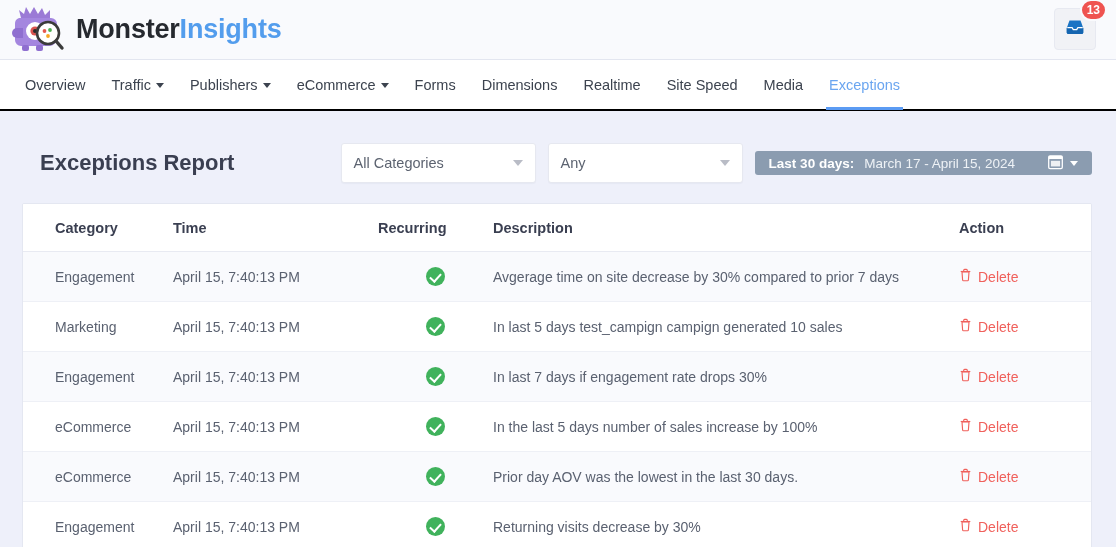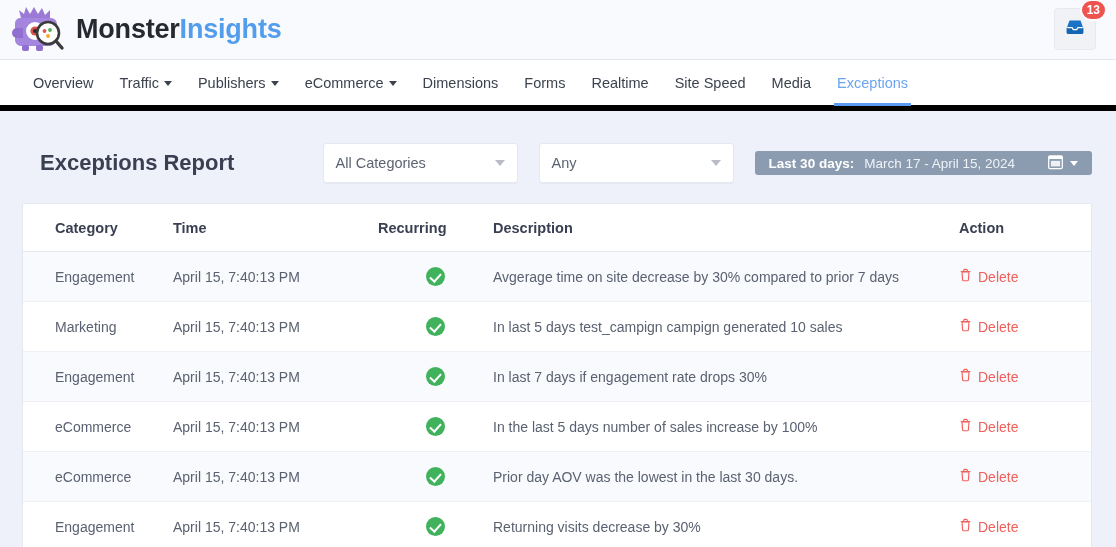--- a/index.html
+++ b/index.html
@@ -82,24 +82,24 @@
     align-items: center;
     justify-content: center;
     padding: 0 5px;
     border: 2px solid #f9fafd;
   }
 
   
   .navbar {
     height: 51px;
     background: #ffffff;
-    border-bottom: 6px solid #000000;
+    border-bottom: 2px solid #000000;
     display: flex;
     align-items: stretch;
-    padding-left: 20px;
+    padding-left: 12px;
   }
   .nav-item {
     display: flex;
     align-items: center;
     gap: 5px;
     padding: 0 13px;
     font-size: 14.5px;
     color: #3c434f;
     cursor: pointer;
     position: relative;
@@ -132,21 +132,21 @@
   }
   .report-title {
     font-size: 22px;
     font-weight: bold;
     color: #3a3f51;
   }
   .filters {
     margin-left: auto;
     display: flex;
     align-items: center;
-    gap: 21px;
+    gap: 12px;
   }
   .select {
     width: 195px;
     height: 40px;
     background: #fff;
     border: 1px solid #e6e8f0;
     border-radius: 3px;
     display: flex;
     align-items: center;
     padding: 0 12px;
@@ -305,24 +305,24 @@
     </div>
     <div class="nav-item">
       <span>Publishers</span>
       <span class="caret"></span>
     </div>
     <div class="nav-item">
       <span>eCommerce</span>
       <span class="caret"></span>
     </div>
     <div class="nav-item">
+      <span>Forms</span>
+    </div>
+    <div class="nav-item">
       <span>Dimensions</span>
-    </div>
-    <div class="nav-item">
-      <span>Forms</span>
     </div>
     <div class="nav-item">
       <span>Realtime</span>
     </div>
     <div class="nav-item">
       <span>Site Speed</span>
     </div>
     <div class="nav-item">
       <span>Media</span>
     </div>

